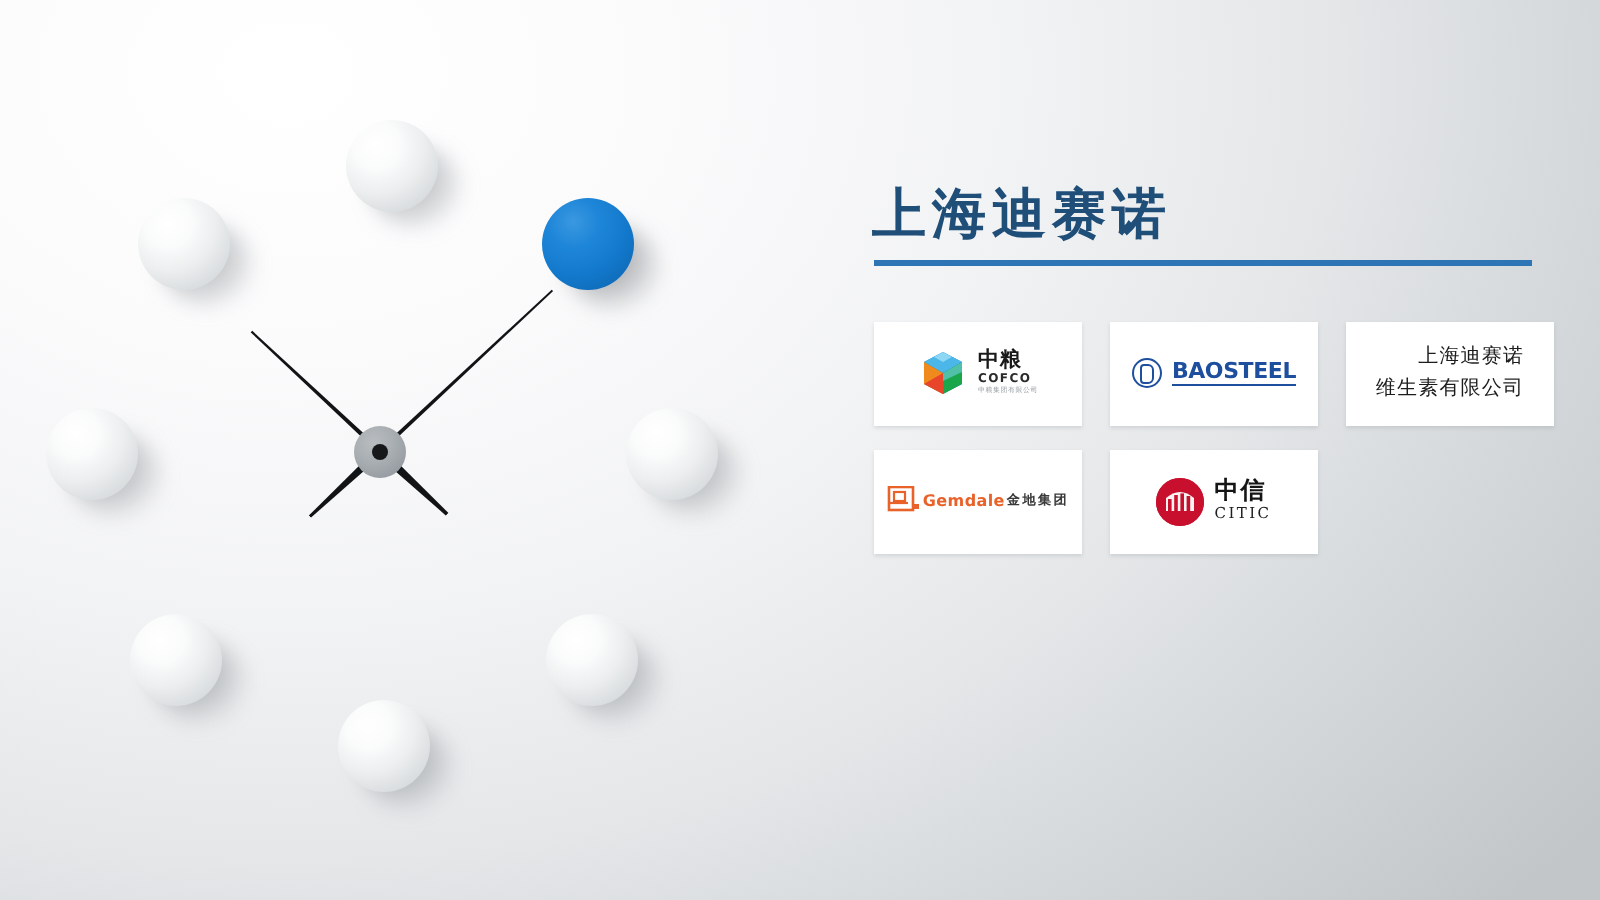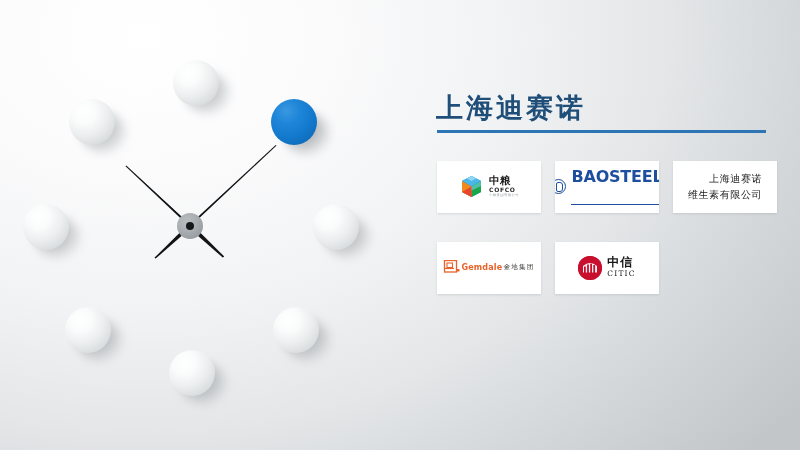--- a/index.html
+++ b/index.html
@@ -153,21 +153,21 @@
     background: #2e75b6;
   }
 
   
   #logo-grid {
     margin-top: 28px;
     margin-left: 7px;
     display: grid;
     grid-template-columns: repeat(3, 104px);
     grid-template-rows: repeat(2, 52px);
-    gap: 29px 14px;
+    gap: 12px 14px;
   }
 
   .logo-card {
     background: #ffffff;
     display: flex;
     align-items: center;
     justify-content: center;
     box-shadow: 0 1px 2px rgba(120,126,132,0.22);
     overflow: hidden;
   }
@@ -220,26 +220,26 @@
   }
   .baosteel-mark::after {
     content: "";
     position: absolute;
     left: 3.4px; top: 2.2px;
     width: 5px; height: 7.5px;
     border: 1.5px solid #1d4f9e;
     border-radius: 2px 3px 3px 2px;
   }
   .baosteel-word {
-    font-size: 16px;
+    font-size: 11px;
     font-weight: bold;
     color: #1d4f9e;
     letter-spacing: -0.2px;
     border-bottom: 1.4px solid #1d4f9e;
-    padding-bottom: 19px;
+    padding-bottom: 0;
     line-height: 1.1;
   }
 
   
   .desano {
     text-align: right;
     font-size: 10px;
     font-weight: normal;
     color: #1c1c1c;
     line-height: 1.55;
@@ -259,21 +259,21 @@
   }
   .gemdale-en {
     font-size: 8px;
     font-weight: bold;
     color: #e8622a;
     letter-spacing: 0.2px;
     line-height: 1.2;
   }
   .gemdale-cn {
     font-size: 6.6px;
-    font-weight: normal;
+    font-weight: bold;
     color: #3a3a3a;
     letter-spacing: 1.2px;
     line-height: 1.25;
   }
 
   
   .citic-mark {
     width: 24px; height: 24px;
     border-radius: 50%;
     background: #c8102e;

